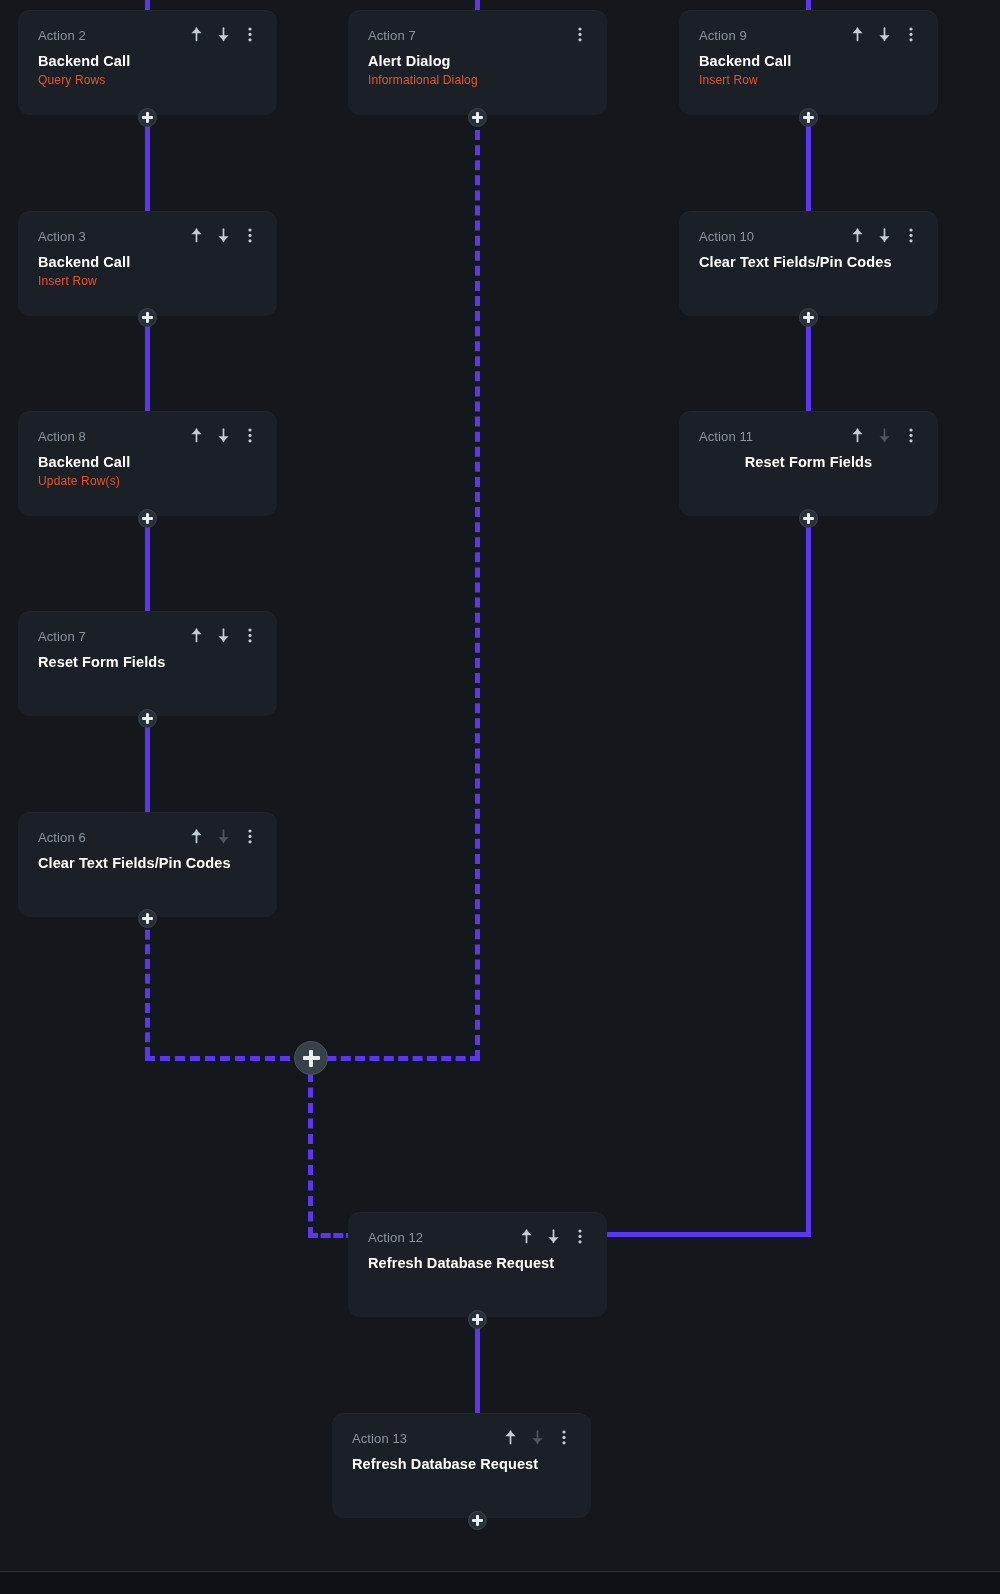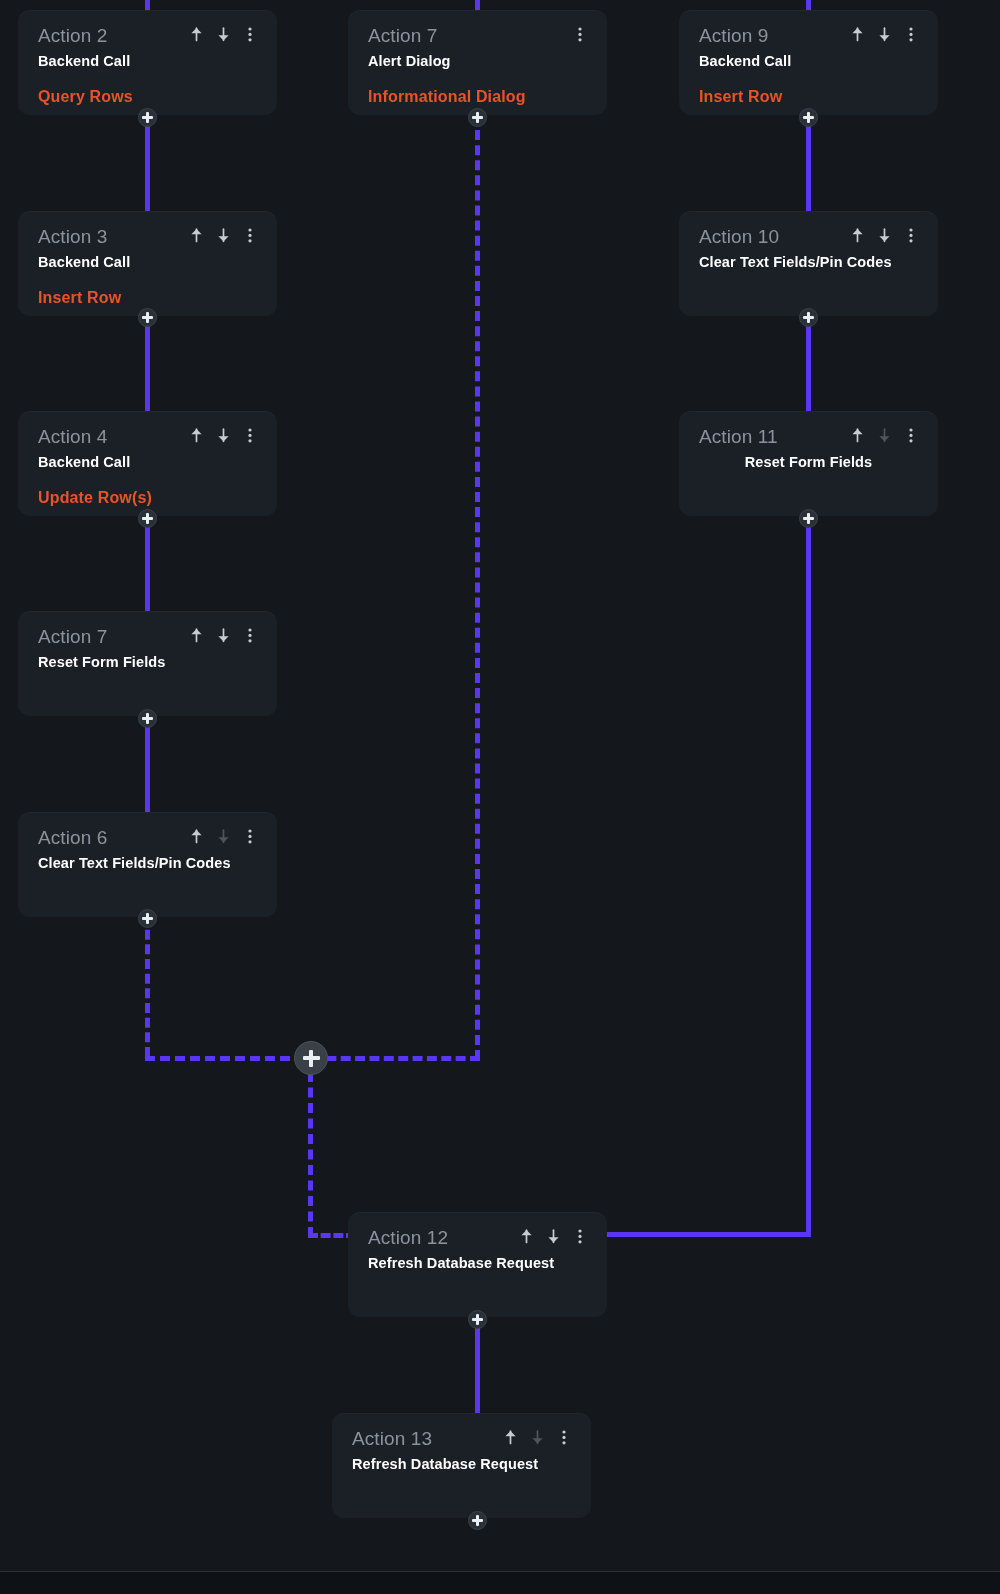--- a/index.html
+++ b/index.html
@@ -44,21 +44,21 @@
     padding: 18px 20px 0 20px;
     box-shadow: 0 1px 0 rgba(255,255,255,0.035) inset;
   }
   .card-head {
     display: flex;
     align-items: flex-start;
     justify-content: space-between;
   }
   .card-index {
     color: #8b949e;
-    font-size: 19px;
+    font-size: 13px;
     letter-spacing: 0.1px;
     line-height: 16px;
   }
   .card-icons {
     display: flex;
     align-items: center;
     gap: 13px;
     margin-top: -2px;
   }
   .ic {
@@ -72,24 +72,24 @@
   .ic svg { display: block; }
   .card-title {
     margin-top: 8px;
     color: #ffffff;
     font-size: 14.5px;
     font-weight: bold;
     letter-spacing: 0.1px;
     line-height: 18px;
   }
   .card-sub {
-    margin-top: 19px;
+    margin-top: 3px;
     color: #e8542a;
-    font-size: 16px;
-    font-weight: bold;
+    font-size: 12px;
+    font-weight: normal;
     letter-spacing: 0.15px;
     line-height: 15px;
   }
 
   
   .plus {
     position: absolute;
     width: 19px; height: 19px;
     border-radius: 50%;
     background: #2a3038;
@@ -287,21 +287,21 @@
                 <circle cx="2" cy="7.4" r="1.6" fill="currentColor"></circle>
                 <circle cx="2" cy="12.8" r="1.6" fill="currentColor"></circle>
               </svg>
             </span>
           </div>
         </div>
         <div class="card-title">Clear Text Fields/Pin Codes</div>
       </div>
       <div class="card" style="left: 18px; top: 411px; width: 259px; height: 105px;">
         <div class="card-head">
-          <div class="card-index">Action 4</div>
+          <div class="card-index">Action 8</div>
           <div class="card-icons">
             <span class="ic">
               <svg width="13" height="15" viewBox="0 0 13 15">
                 <path d="M6.5 1.2 L6.5 13.5" stroke="currentColor" stroke-width="1.7" fill="none" stroke-linecap="round"></path>
                 <path d="M6.5 1.0 L11.6 6.3 L1.4 6.3 Z" fill="currentColor"></path>
               </svg>
             </span>
             <span class="ic">
               <svg width="13" height="15" viewBox="0 0 13 15">
                 <path d="M6.5 1.2 L6.5 13.3" stroke="currentColor" stroke-width="1.7" fill="none" stroke-linecap="round"></path>

